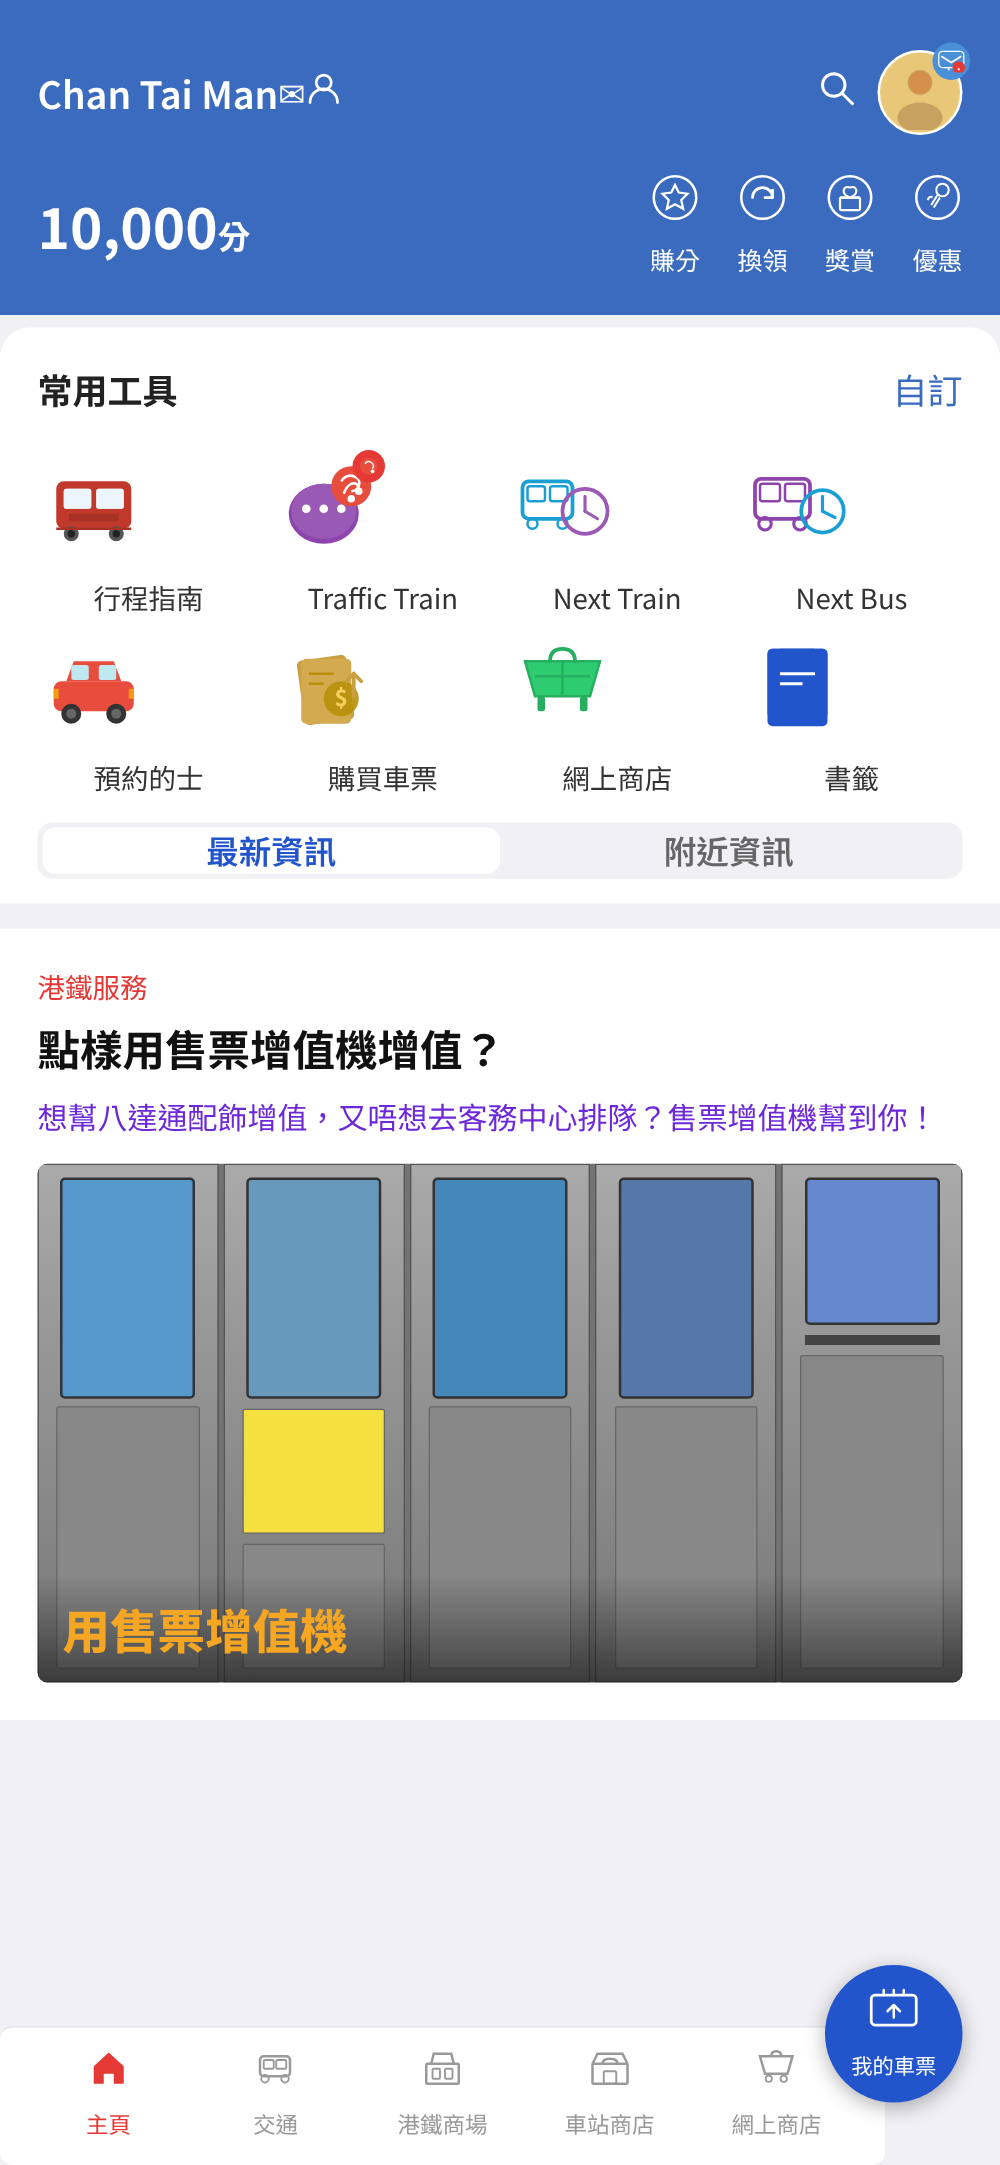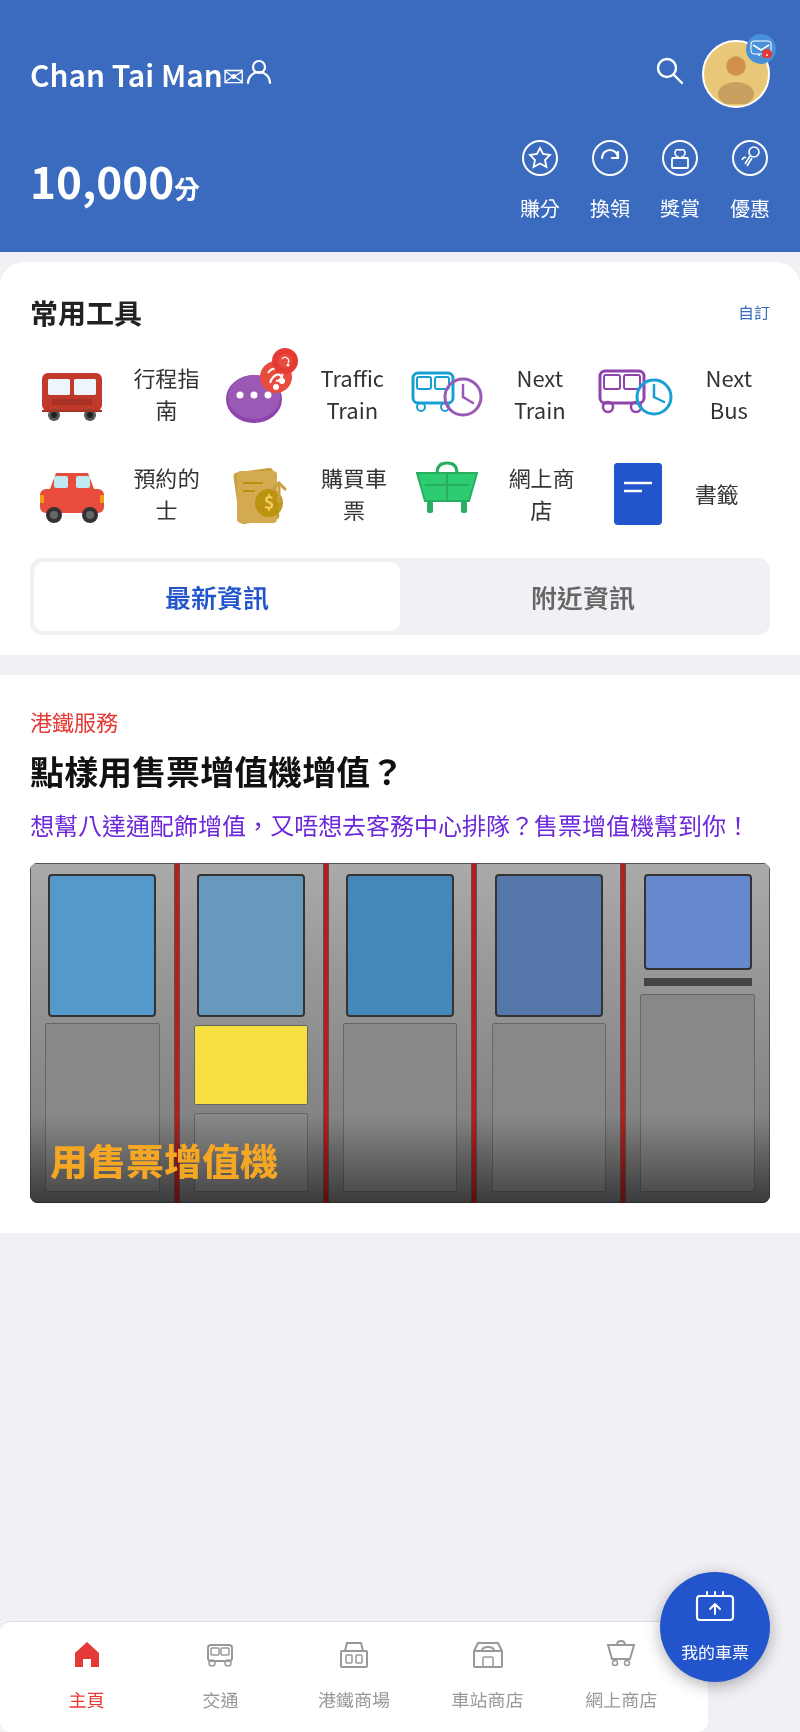--- a/index.html
+++ b/index.html
@@ -118,44 +118,43 @@
     .tools-section {
       background: white;
       border-radius: 24px 24px 0 0;
       margin-top: 10px;
       padding: 30px 30px 20px 30px;
     }
     .section-header {
       display: flex;
       justify-content: space-between;
       align-items: center;
-      margin-bottom: 16px;
+      margin-bottom: 28px;
     }
     .section-title {
       font-size: 28px;
       font-weight: 700;
       color: #222;
     }
     .section-action {
-      font-size: 16px;
+      font-size: 28px;
       color: #3a6bbf;
       cursor: pointer;
     }
 
     
     .tool-grid {
       display: grid;
       grid-template-columns: repeat(4, 1fr);
       gap: 20px 10px;
       margin-bottom: 10px;
     }
     .tool-item {
       display: flex;
-      flex-direction: row;
-      align-items: center;
+      flex-direction: column;
       gap: 12px;
       cursor: pointer;
     }
     .tool-icon-wrapper {
       position: relative;
       width: 90px;
       height: 90px;
       display: flex;
       align-items: center;
       justify-content: center;
@@ -187,21 +186,20 @@
     
     .tabs-row {
       display: flex;
       background: #f0f0f5;
       border-radius: 12px;
       margin: 20px 0 0 0;
       padding: 4px;
     }
     .tab-item {
       flex: 1;
-      padding: 16px;
       text-align: center;
       font-size: 26px;
       font-weight: 600;
       border-radius: 10px;
       cursor: pointer;
       color: #666;
     }
     .tab-item.active {
       background: white;
       color: #2255cc;
@@ -227,22 +225,22 @@
     .news-desc {
       font-size: 24px;
       color: #6d28d9;
       line-height: 1.5;
       margin-bottom: 20px;
     }
 
     
     .ticket-machine-bg {
       width: 100%;
-      height: 340px;
-      background: #b91c1c;
+      height: 415px;
+      background: #737373;
       position: relative;
       overflow: hidden;
       border-radius: 8px;
     }
     .machine-row {
       display: flex;
       height: 100%;
       gap: 4px;
     }
     .machine {

